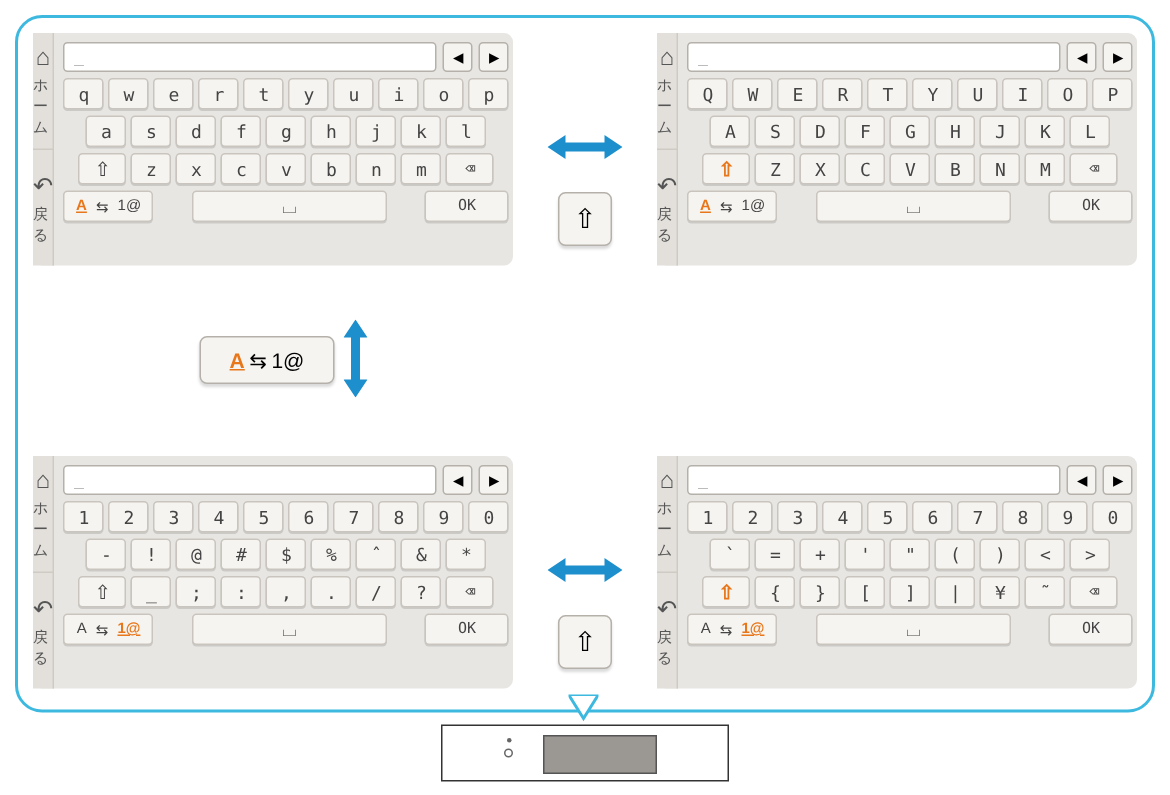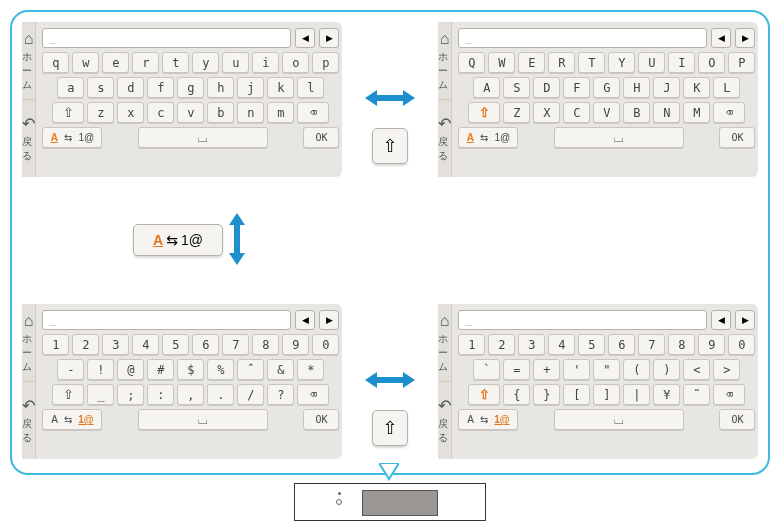--- a/index.html
+++ b/index.html
@@ -18,21 +18,21 @@
 .top-row{display:flex;gap:4px}
 .text-input{flex:1;background:#fff;border:1px solid #b5b1aa;border-radius:3px;height:20px;padding:2px 6px;font-size:11px;color:#999;font-family:monospace}
 .nav{width:20px;height:20px;background:#f6f4f0;border:1px solid #b5b1aa;border-radius:3px;display:flex;align-items:center;justify-content:center;font-size:9px;cursor:pointer}
 .row{display:flex;gap:3px;justify-content:center}
 .key{height:21px;min-width:23px;background:#f6f4f0;border:1px solid #c9c5be;border-radius:3px;box-shadow:0 1px 0 rgba(0,0,0,0.12);display:flex;align-items:center;justify-content:center;font-size:12px;font-family:monospace;color:#444;cursor:pointer}
 .key.w{width:27px}
 .key.shift{width:32px}
 .key.bksp{width:32px;font-size:11px}
 .key.mode{width:60px;font-size:10px}
 .key.space{width:130px}
-.key.ok{width:36px;font-size:10px}
+.key.ok{width:56px;font-size:10px}
 .orange{color:#e8761a;font-weight:bold}
 .ul{text-decoration:underline}
 .bottom-row{display:flex;gap:6px;justify-content:space-between}
 .shift-ico{font-size:13px}
 .center-shift{position:absolute;width:36px;height:36px;background:#f6f4f0;border:1px solid #b5b1aa;border-radius:5px;box-shadow:0 2px 2px rgba(0,0,0,0.15);display:flex;align-items:center;justify-content:center;font-size:18px}
 .cs-top{left:372px;top:128px}
 .cs-bot{left:372px;top:410px}
 .mode-badge{position:absolute;left:133px;top:224px;width:90px;height:32px;background:#f6f4f0;border:1px solid #b5b1aa;border-radius:5px;box-shadow:0 2px 2px rgba(0,0,0,0.15);display:flex;align-items:center;justify-content:center;font-size:14px;font-family:monospace;gap:3px}
 .arrow-h{position:absolute;width:50px;height:16px;display:flex;align-items:center}
 .ah-top{left:365px;top:90px}

